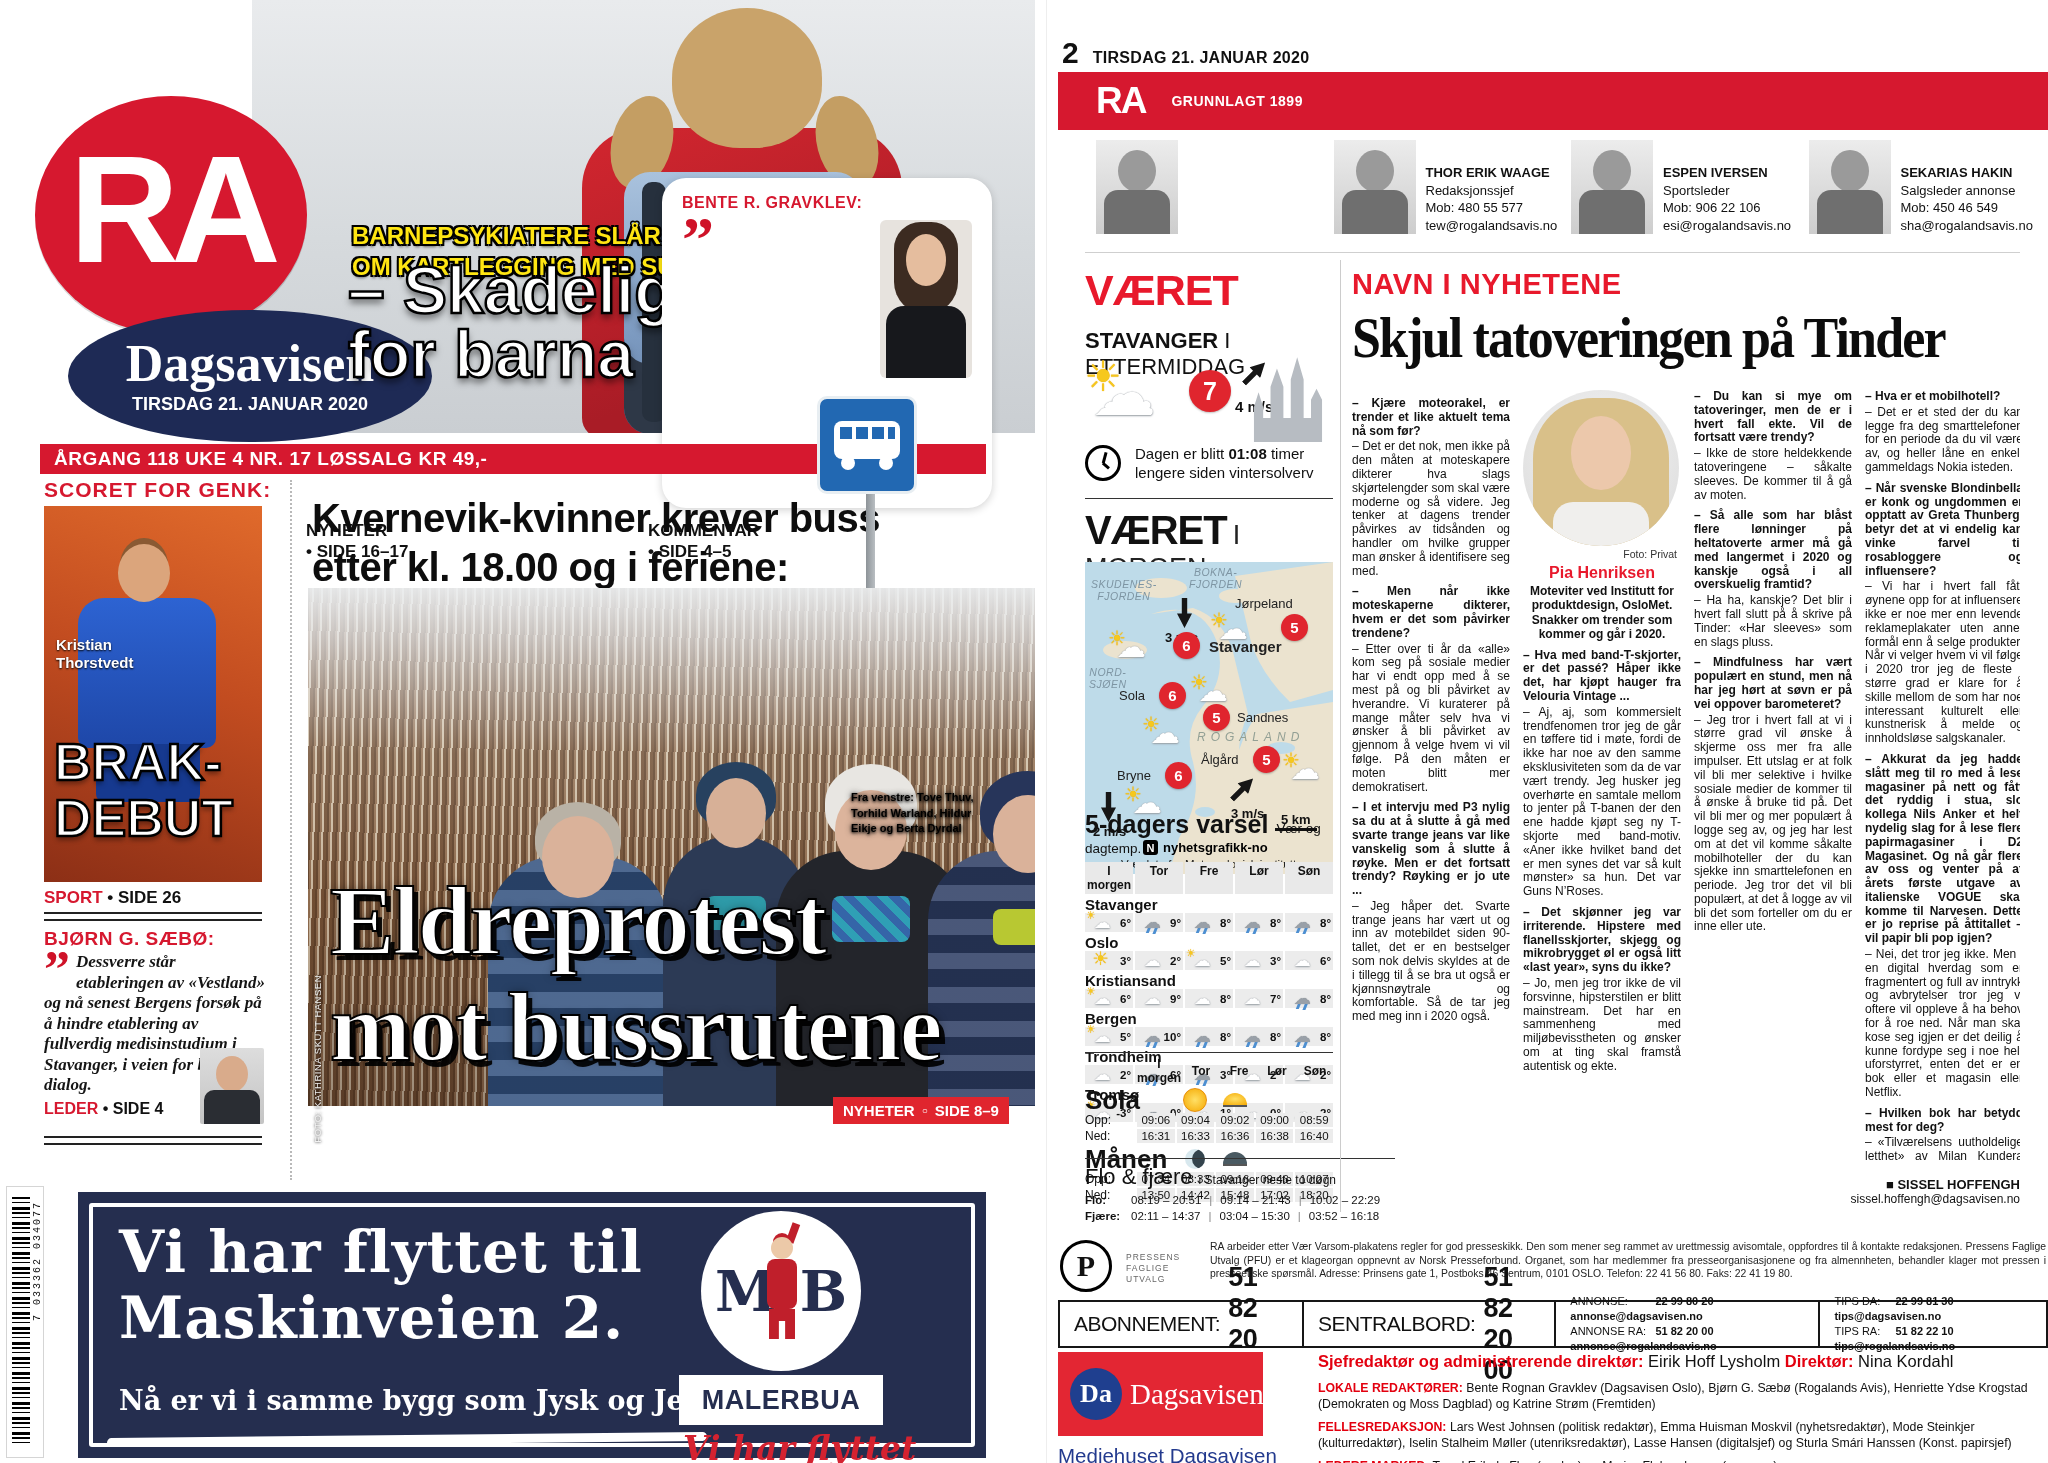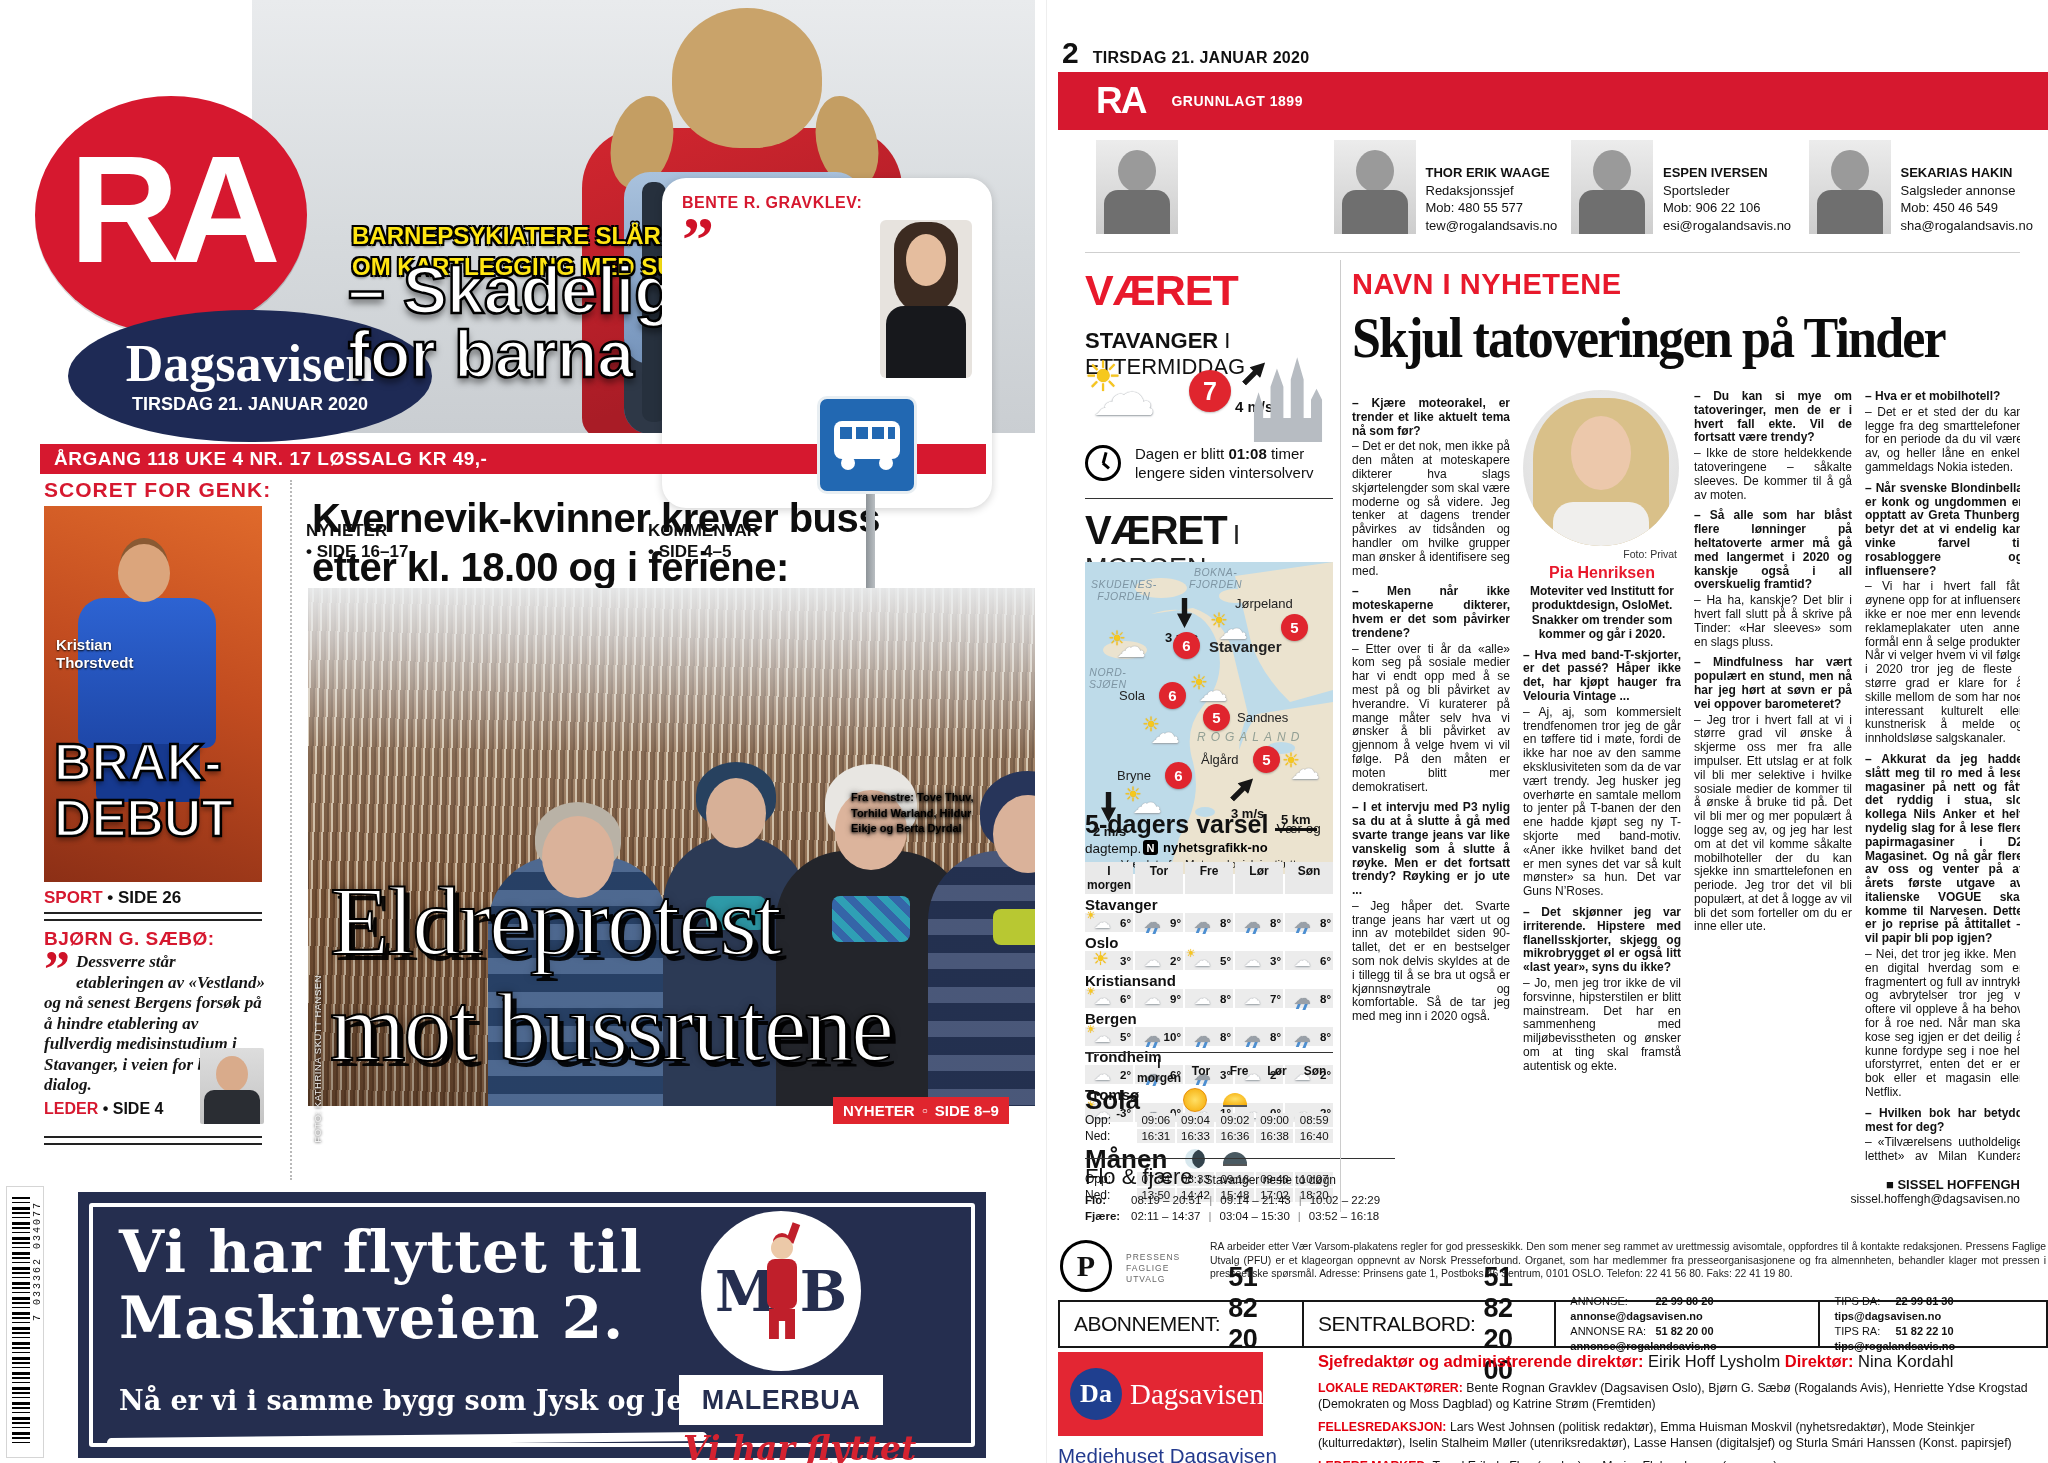--- a/index.html
+++ b/index.html
@@ -71,21 +71,21 @@
     linear-gradient(180deg,rgba(236,239,241,.95) 0%,rgba(231,233,235,.75) 10%,rgba(205,195,180,.25) 32%,rgba(120,85,55,.18) 60%,rgba(55,35,22,.38) 100%),
     repeating-linear-gradient(92deg,#5c3e28 0 2px,#937053 2px 4px,#d9c9b2 4px 6px,#6e4c32 6px 9px)}
   .lady{position:absolute;bottom:0}
   .coat{position:absolute;bottom:0;left:0;right:0;border-radius:70px 70px 0 0}
   .puffer{background-image:repeating-linear-gradient(180deg,rgba(255,255,255,.14) 0 16px,rgba(0,0,0,.20) 16px 34px)}
   .lhead{position:absolute;left:50%;transform:translateX(-50%);border-radius:50%;background:#dab29a}
   .lhair{position:absolute;left:50%;transform:translateX(-50%);border-radius:50% 50% 40% 40%}
   .scarf{position:absolute;left:50%;transform:translateX(-50%);border-radius:8px}
   .credit-v{left:312px;top:975px;color:#f2f2f2;font-size:9.5px;letter-spacing:.5px;writing-mode:vertical-rl;transform:rotate(180deg);text-shadow:0 0 3px #000}
   .mcaption{left:851px;top:790px;width:170px;color:#000000;font-weight:bold;font-size:11px;line-height:15.5px;text-shadow:0 1px 3px #000,0 0 6px rgba(0,0,0,.8)}
-  .eldre{left:330px;color:#fff;font-family:"Liberation Serif",serif;font-weight:normal;font-size:97px;line-height:100px;-webkit-text-stroke:2px #000;text-shadow:5px 6px 0 rgba(0,0,0,.92),0 0 10px rgba(0,0,0,.4);letter-spacing:-2px}
+  .eldre{left:330px;color:#fff;font-family:"Liberation Serif",serif;font-weight:bold;font-size:97px;line-height:100px;-webkit-text-stroke:2px #000;text-shadow:5px 6px 0 rgba(0,0,0,.92),0 0 10px rgba(0,0,0,.4);letter-spacing:-2px}
   .mbadge{left:833px;top:1097px;height:27px;background:#e0252e;color:#fff;display:flex;align-items:center;gap:7px;padding:0 10px;font-weight:bold;font-size:15px}
   .mbadge .dot{font-size:10px;line-height:10px}
   .bus-pole{left:866px;top:452px;width:9px;height:140px;background:linear-gradient(90deg,#8d9398,#b9bec2)}
   .bus-sign{left:817px;top:396px;width:100px;height:98px;background:#2268b2;border-radius:10px;border:3px solid #e8eef2;box-sizing:border-box;display:flex;align-items:center;justify-content:center}
   .ad{left:78px;top:1192px;width:908px;height:266px;background:#252e4f;box-sizing:border-box;border:5px solid #252e4f}
   .ad-inner{position:absolute;inset:6px;border:4px solid #fff;border-radius:3px}
   .ad-l1{position:absolute;left:36px;top:22px;color:#fff;font-family:"DejaVu Serif",serif;font-weight:bold;font-size:58px;line-height:66px;letter-spacing:1px}
   .ad-l3{position:absolute;left:36px;top:188px;color:#fff;font-family:"DejaVu Serif",serif;font-weight:bold;font-size:27px}
   .ad-brush{position:absolute;left:24px;top:238px;width:600px;height:9px;background:#fff;border-radius:5px;transform:rotate(-.6deg)}
   .mb-circle{position:absolute;left:618px;top:14px;width:160px;height:160px;border-radius:50%;background:#fff;display:flex;align-items:center;justify-content:space-between;padding:0 14px;box-sizing:border-box}

